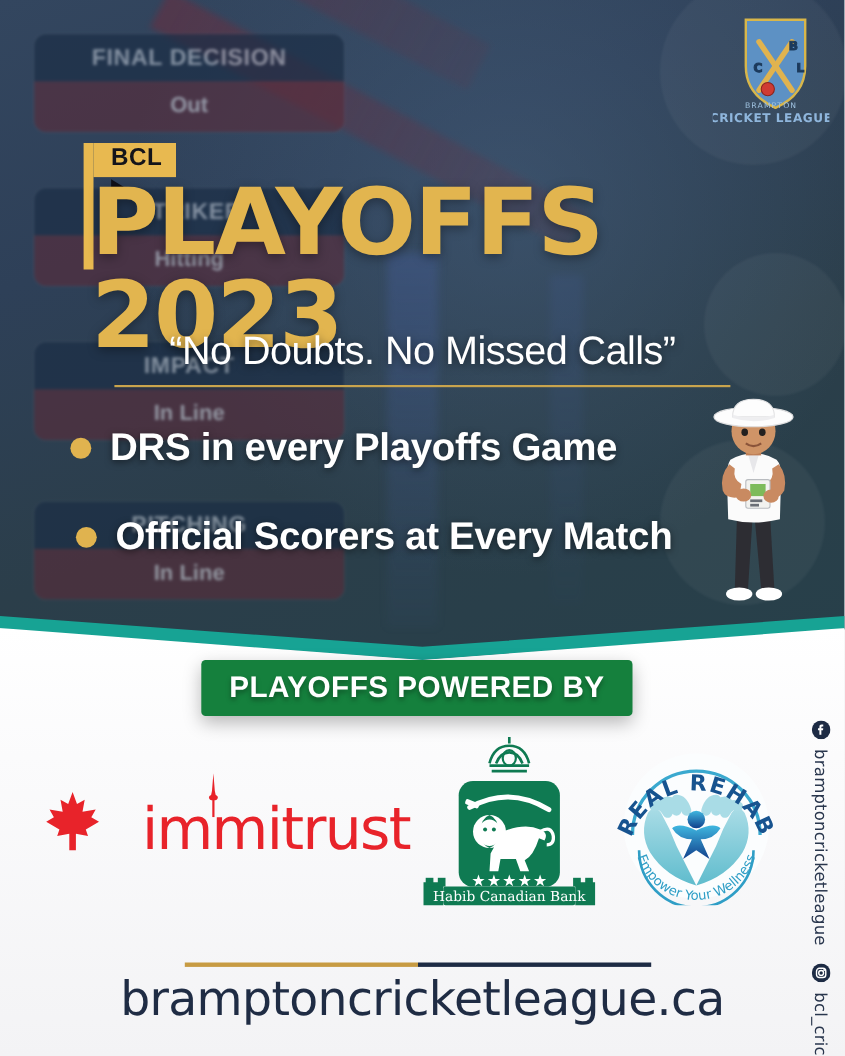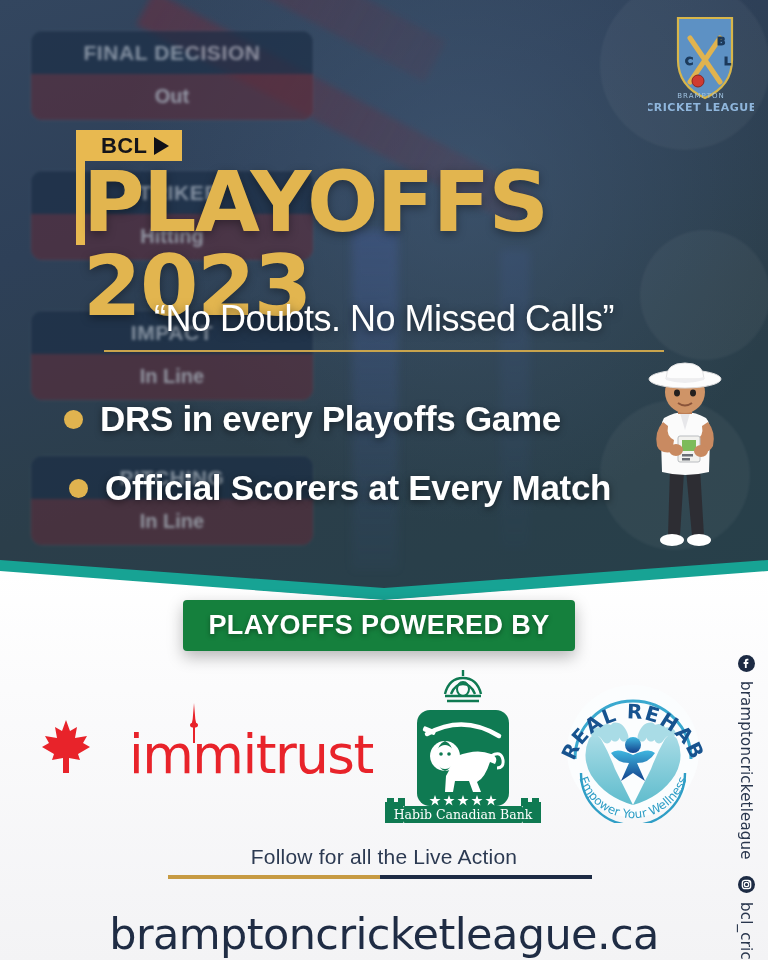--- a/index.html
+++ b/index.html
@@ -71,21 +71,21 @@
   
   .flag-wrap{ position:absolute; left:76px; top:130px; }
   .flag-pole{
     position:absolute; left:0; top:0; width:9px; height:115px;
     background:#e8b950;
   }
   .flag-banner{
     position:absolute; left:9px; top:0;
     background:#e8b950; height:31px;
     padding:0 13px 0 16px;
-    display:flex; align-items:center; gap:7px;
+    display:flex; gap:7px;flex-direction:column;
   }
   .flag-text{ color:#14141a; font-size:22px; font-weight:700; letter-spacing:.4px; }
   .flag-tri{
     width:0;height:0;border-left:15px solid #101018;
     border-top:9px solid transparent;border-bottom:9px solid transparent;
   }
   .headline{
     position:absolute; left:83px; top:160px;
     color:#e2b54f;
     font-size:84px; font-weight:700; letter-spacing:-1.5px;
@@ -110,21 +110,21 @@
   .bullet-row{
     position:absolute; display:flex; align-items:center; gap:17px;
   }
   .bullet-dot{
     width:19px;height:19px;border-radius:50%;background:#e0b34f;flex:none;
   }
   .bullet-text{
     color:#fff; font-size:35px; font-weight:700; letter-spacing:-.3px;
     text-shadow:0 2px 7px rgba(0,0,0,.5);
   }
-  #bullet0{ left:64px; top:399px; }
+  #bullet0{ left:64px; top:387px; }
   #bullet1{ left:69px; top:468px; }
 
   
   .umpire{ position:absolute; left:620px; top:360px; width:130px; height:200px; }
 
   
   .teal-chev{
     position:absolute; left:0; top:560px; width:768px; height:48px;
     background:#17a394;
     clip-path: polygon(0 0, 384px 28px, 768px 0, 768px 12px, 384px 40px, 0 12px);
@@ -167,21 +167,20 @@
     position:absolute; left:0; top:845px; width:768px; text-align:center;
     color:#2c3a52; font-size:21px; font-weight:400; letter-spacing:.2px;
   }
   .follow-rule{ position:absolute; left:168px; top:875px; width:424px; height:4px; display:flex; }
   .follow-rule .g{ flex:1; background:#c79b43; }
   .follow-rule .n{ flex:1; background:#1d2b44; }
   .url{
     position:absolute; left:0; top:884px; width:768px; text-align:center;
     color:#1f2c44; font-size:43px; font-weight:400; letter-spacing:-.6px;
     font-family:"DejaVu Sans", sans-serif;
-    margin-top:25px;
   }
 
   
   .social-rail{
     position:absolute; right:2px; top:655px; width:40px; height:300px;
     display:flex; flex-direction:column; align-items:center;
   }
   .social-item{
     display:flex; flex-direction:column; align-items:center; gap:9px;
   }
@@ -408,21 +407,20 @@
           <textPath href="#arcTop" startOffset="50%" text-anchor="middle">REAL REHAB</textPath>
         </text>
         <text font-size="12" fill="#2f9ec6" font-family="DejaVu Sans, sans-serif">
           <textPath href="#arcBot" startOffset="50%" text-anchor="middle">Empower Your Wellness</textPath>
         </text>
       </svg>
     </div>
 
   </div>
 
-  <div class="follow">Follow for all the Live Action</div>
   <div class="follow-rule">
     <div class="g"></div>
     <div class="n"></div>
   </div>
   <div class="url">bramptoncricketleague.ca</div>
 
   <div class="social-rail">
     <div class="social-item">
       <svg width="17" height="17" viewBox="0 0 17 17">
         <circle cx="8.5" cy="8.5" r="8.5" fill="#1d2b44"></circle>

